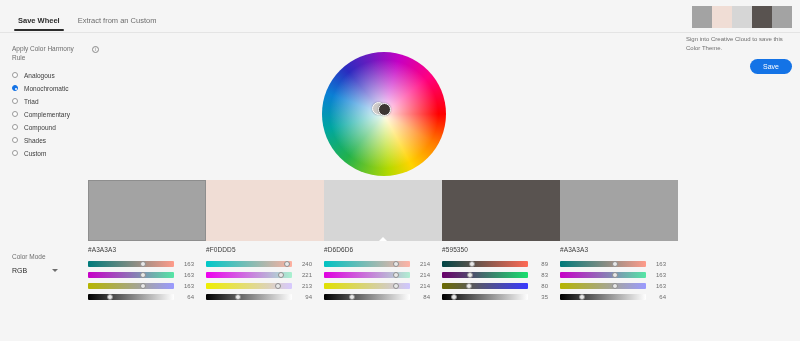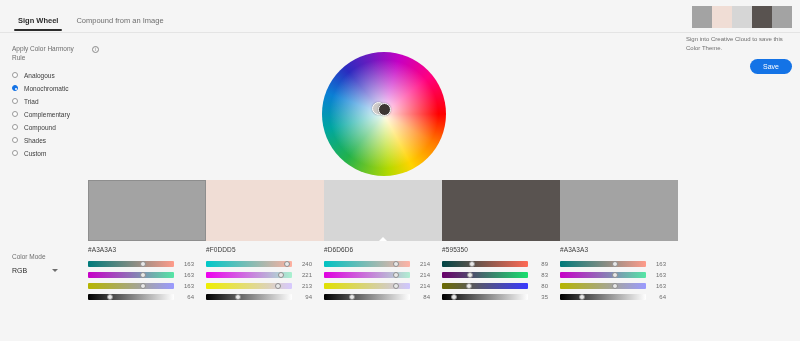--- a/index.html
+++ b/index.html
@@ -120,22 +120,22 @@
     font-size:7px; font-family:"Liberation Sans", sans-serif; cursor:pointer;
   }
 </style>
 </head>
 <body>
 
 <div class="app">
 
   <div class="tabbar">
     <div class="tabs" id="tabs">
-        <div class="tab active">Sign Wheel</div>
-        <div class="tab">Compound from an Image</div>
+        <div class="tab active">Save Wheel</div>
+        <div class="tab">Extract from an Custom</div>
       </div>
   </div>
 
   <div class="harmony">
     <div class="harmony-head">
       <div class="harmony-label">Apply Color Harmony Rule</div>
       <span class="info-icon">i</span>
     </div>
     <div class="radios" id="radios">
         <div class="radio-row">

